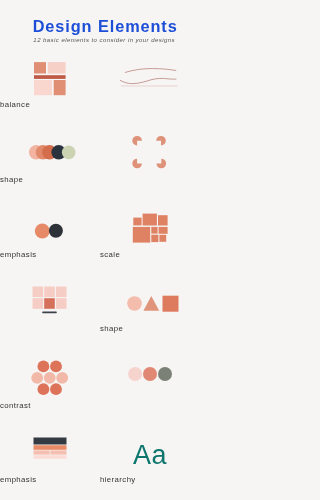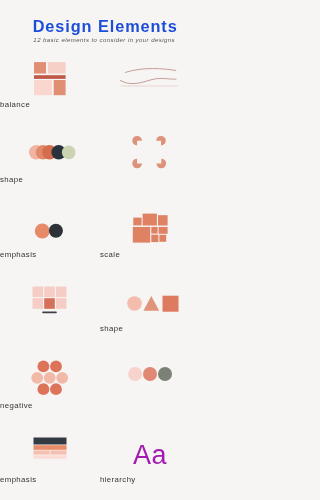--- a/index.html
+++ b/index.html
@@ -101,34 +101,34 @@
 
   <svg class="art" style="left:31px;top:360px" width="38" height="36" viewBox="0 0 38 36">
     <circle cx="12.4" cy="6.4" r="5.9" fill="#dd7358"></circle>
     <circle cx="25.0" cy="6.4" r="5.9" fill="#dd7358"></circle>
     <circle cx="6.2" cy="17.8" r="5.9" fill="#f3b9a8"></circle>
     <circle cx="18.7" cy="17.8" r="5.9" fill="#f3b9a8"></circle>
     <circle cx="31.2" cy="17.8" r="5.9" fill="#f3b9a8"></circle>
     <circle cx="12.4" cy="29.2" r="5.9" fill="#dd7358"></circle>
     <circle cx="25.0" cy="29.2" r="5.9" fill="#dd7358"></circle>
   </svg>
-  <div class="label" style="left:0;top:402px">negative</div>
+  <div class="label" style="left:0;top:402px">contrast</div>
 
   <svg class="art" style="left:128px;top:363px" width="46" height="22" viewBox="0 0 46 22">
     <circle cx="7.1" cy="11" r="7.0" fill="#f6d3cd"></circle>
     <circle cx="22.0" cy="11" r="7.0" fill="#e08873"></circle>
     <circle cx="37.0" cy="11" r="7.0" fill="#7b8176"></circle>
   </svg>
 
   <svg class="art" style="left:33px;top:437px" width="34" height="24" viewBox="0 0 34 24">
     <rect x="0.5" y="0.5" width="33" height="7" fill="#343a41"></rect>
     <rect x="0.5" y="8.2" width="33" height="4.6" fill="#e88b68"></rect>
     <rect x="0.5" y="13.4" width="16.2" height="4.2" fill="#f5c0b1"></rect>
     <rect x="17.4" y="13.4" width="16.1" height="4.2" fill="#f5c0b1"></rect>
     <rect x="0.5" y="18.2" width="33" height="3.6" fill="#fbdcd6"></rect>
   </svg>
   <div class="label" style="left:0;top:476px">emphasis</div>
 
-  <div class="art" style="left:100px;top:440px;width:100px;text-align:center;font-size:27px;color:#a21caf;letter-spacing:0.5px;line-height:30px;">
+  <div class="art" style="left:100px;top:440px;width:100px;text-align:center;font-size:27px;color:#0f766e;letter-spacing:0.5px;line-height:30px;">
     <span>Aa</span>
   </div>
   <div class="label" style="left:100px;top:476px">hierarchy</div>
 </div>
 
 </body></html>

